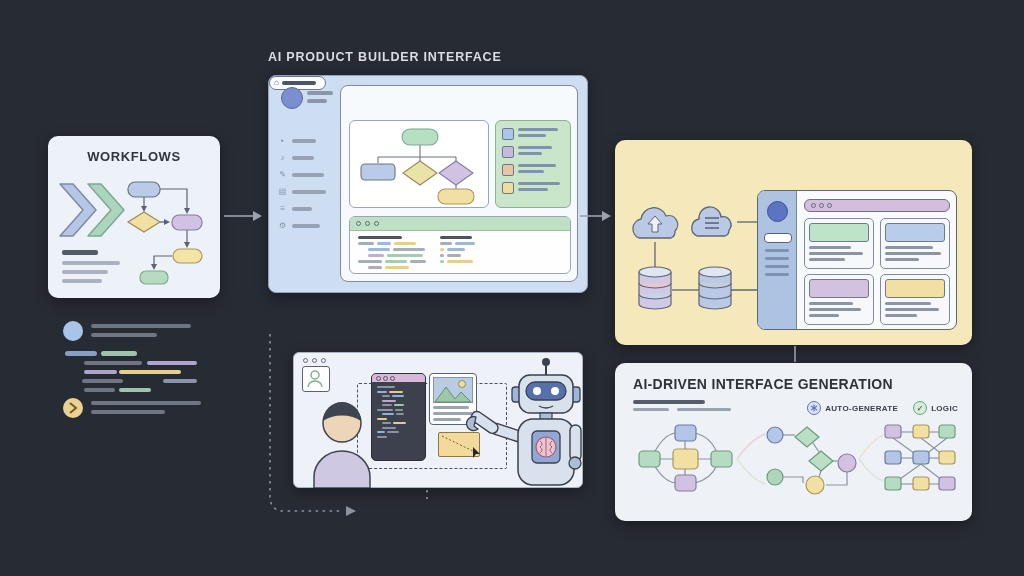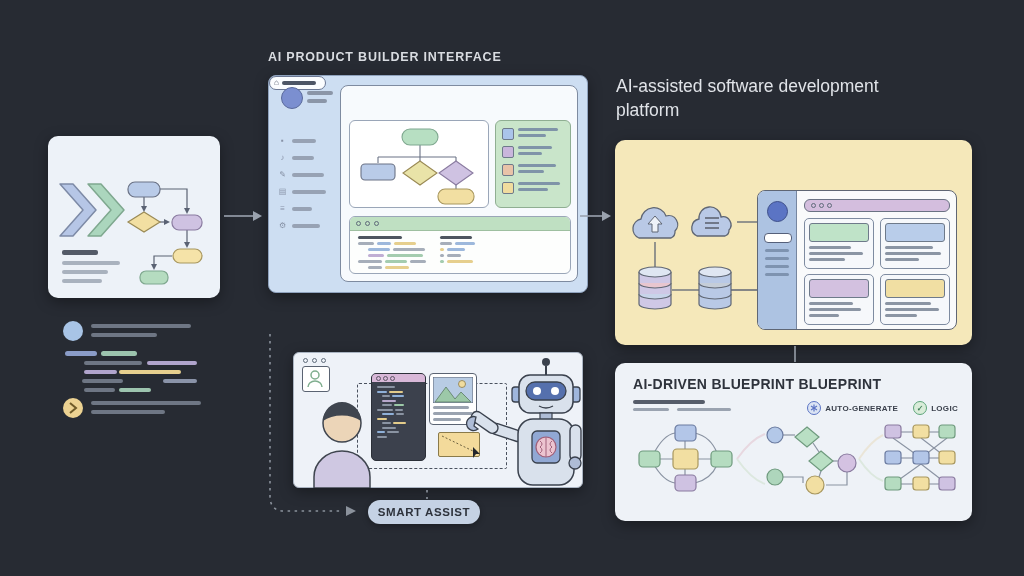--- a/index.html
+++ b/index.html
@@ -94,20 +94,21 @@
   .smartpill{left:368px;top:500px;width:112px;height:24px;background:#c5d2e4;border-radius:13px;display:flex;align-items:center;justify-content:center;color:#2e333c;font-size:11.5px;font-weight:bold;letter-spacing:.6px;box-shadow:0 2px 6px rgba(0,0,0,.3);}
   svg{display:block;}
   .overlay{left:0;top:0;pointer-events:none;}
 </style>
 </head>
 <body>
 
 <div class="stage">
 
   <div class="abs card wf-card">
+    <div class="abs wf-title">WORKFLOWS</div>
     <svg class="abs" style="left:0;top:34px;" width="172" height="126" viewBox="0 0 172 126">
 
       <polygon points="12,14 25,14 48,40 25,66 12,66 35,40" fill="#b6c6e6" stroke="#7d8aa6" stroke-width="1.5" stroke-linejoin="round"></polygon>
       <polygon points="40,14 53,14 76,40 53,66 40,66 63,40" fill="#abd6bd" stroke="#7fa88f" stroke-width="1.5" stroke-linejoin="round"></polygon>
 
       <g stroke="#5a6273" stroke-width="1.2" fill="none">
         <path d="M96,27 V38"></path>
           <polygon points="96,42 93,36 99,36" fill="#5a6273" stroke="none"></polygon>
         <path d="M112,19 H139 V40"></path>
           <polygon points="139,44 136,38 142,38" fill="#5a6273" stroke="none"></polygon>
@@ -269,21 +270,20 @@
             <div class="crow">
                 <span class="cb c-grn" style="width:4px;"></span>
                 <span class="cb c-yel" style="width:26px;"></span>
               </div>
           </div>
         </div>
       </div>
     </div>
   </div>
 
-  <div class="abs caption">AI-assisted software development platform</div>
 
   <div class="abs card saas-card">
     <svg class="abs" style="left:10px;top:58px;" width="140" height="125" viewBox="0 0 140 125">
       <g stroke="#5f6674" stroke-width="1.3" fill="none">
         <path d="M30,44 V70"></path>
           <path d="M47,92 H74"></path>
           <path d="M112,24 H140"></path>
           <path d="M106,92 H140"></path>
       </g>
 
@@ -351,21 +351,21 @@
       <div class="tile" style="left:122px;top:83px;">
         <div class="tile-hdr" style="background:#f1dfa3;"></div>
         <span class="bar" style="width:46px;"></span>
           <span class="bar" style="width:54px;"></span>
           <span class="bar" style="width:32px;"></span>
       </div>
     </div>
   </div>
 
   <div class="abs card bp-card">
-    <div class="abs bp-title">AI-DRIVEN BLUEPRINT BLUEPRINT</div>
+    <div class="abs bp-title">AI-DRIVEN INTERFACE GENERATION</div>
     <span class="abs bar" style="left:18px;top:37px;width:72px;height:4px;background:#565d6a;"></span>
     <span class="abs bar" style="left:18px;top:45px;width:36px;height:3px;background:#9aa3b0;"></span>
     <span class="abs bar" style="left:62px;top:45px;width:54px;height:3px;background:#9aa3b0;"></span>
 
     <div class="abs bp-badges">
       <div class="badge">
         <span class="bicon blue">
           <svg width="8" height="8" viewBox="0 0 8 8">
               <g stroke="#5b74c4" stroke-width="1.2">
                 <path d="M4,0.5 V7.5"></path>
@@ -570,23 +570,20 @@
     <rect x="108" y="70" width="11" height="36" rx="5.5" fill="#d9e1ec" stroke="#3a414d" stroke-width="1.4"></rect>
     <circle cx="113" cy="108" r="6" fill="#aebcd6" stroke="#3a414d" stroke-width="1.3"></circle>
 
     <rect x="70" y="76" width="28" height="32" rx="5" fill="#91a8d4" stroke="#3a414d" stroke-width="1.3"></rect>
     <g>
       <circle cx="84" cy="92" r="10" fill="#ecc4d0" stroke="#a0607a" stroke-width="1.2"></circle>
       <path d="M84,82 V102 M78,86 q4,3 0,6 q4,3 0,6 M90,86 q-4,3 0,6 q-4,3 0,6" stroke="#a0607a" stroke-width="1" fill="none"></path>
     </g>
   </svg>
 
-  <div class="abs smartpill">
-    <span>SMART ASSIST</span>
-  </div>
 
   <svg class="abs" style="left:55px;top:315px;" width="160" height="110" viewBox="0 0 160 110">
     <circle cx="18" cy="16" r="10" fill="#a8c4e6"></circle>
     <rect x="36" y="9" width="100" height="4" rx="2" fill="#6e7684"></rect>
     <rect x="36" y="18" width="66" height="4" rx="2" fill="#6e7684"></rect>
     <g>
       <rect x="10" y="36" width="32" height="5" rx="2.5" fill="#8a9cc8"></rect>
       <rect x="46" y="36" width="36" height="5" rx="2.5" fill="#9cc4ae"></rect>
       <rect x="29" y="46" width="58" height="4" rx="2" fill="#6e7684"></rect>
       <rect x="92" y="46" width="50" height="4" rx="2" fill="#b0a4cc"></rect>

